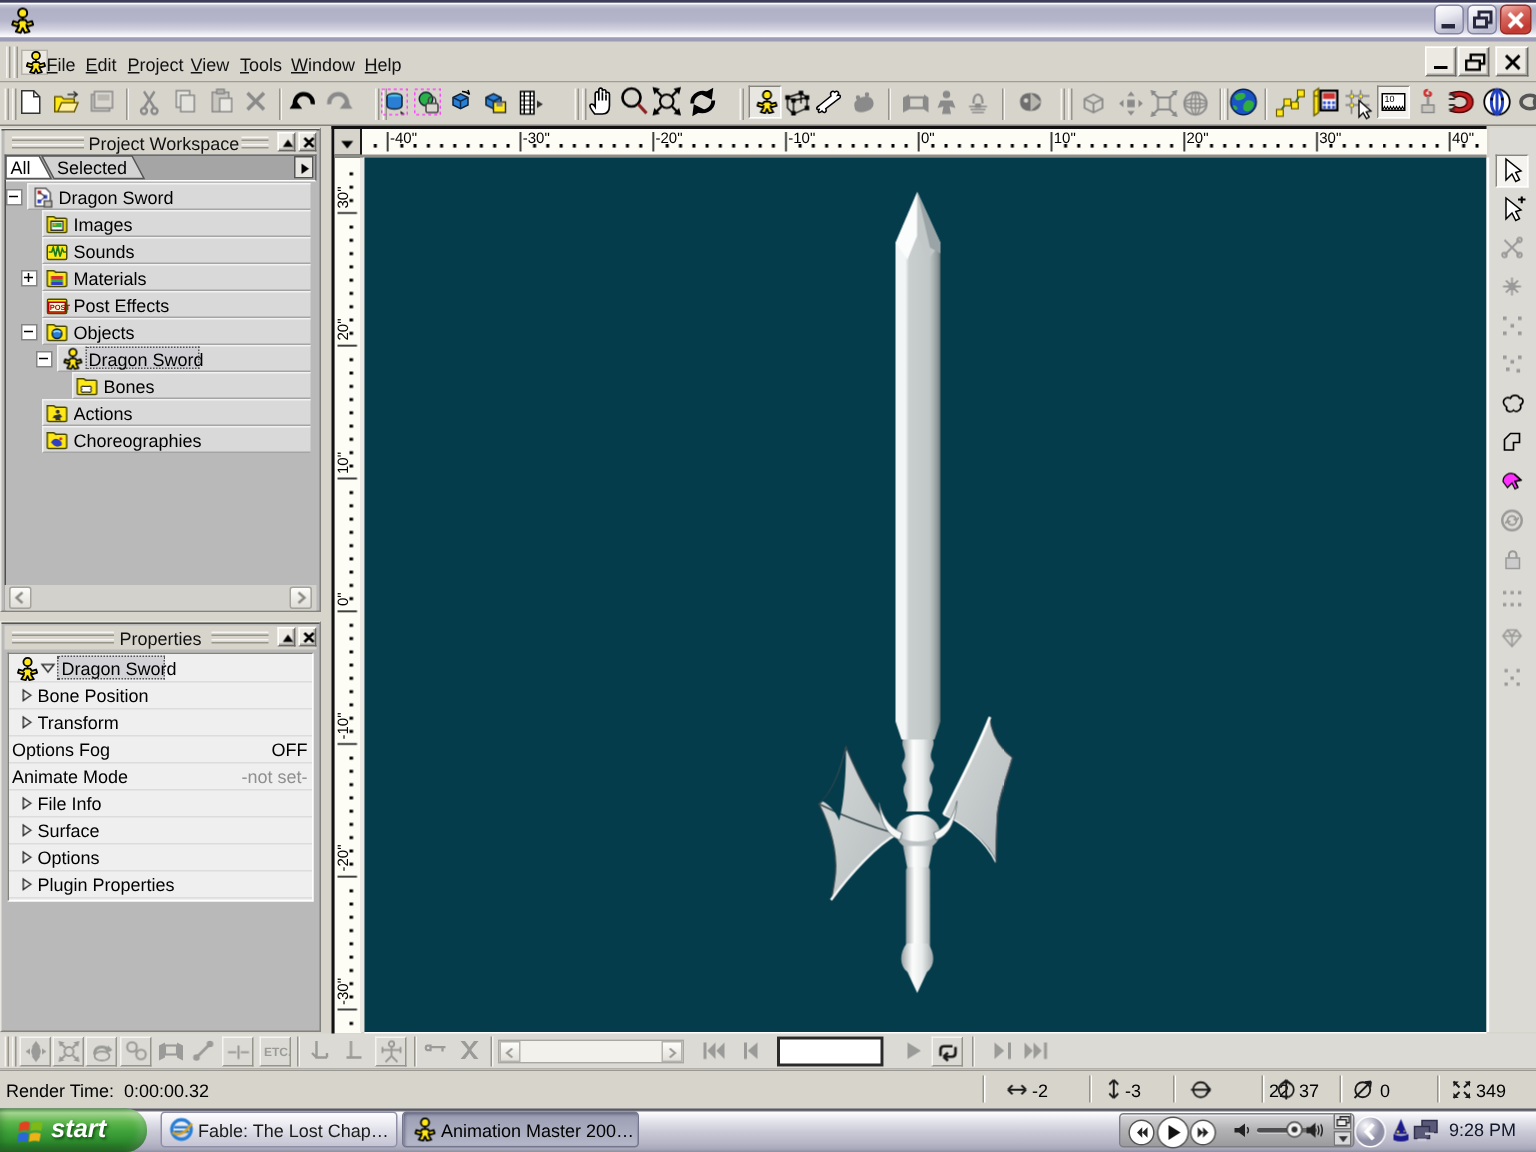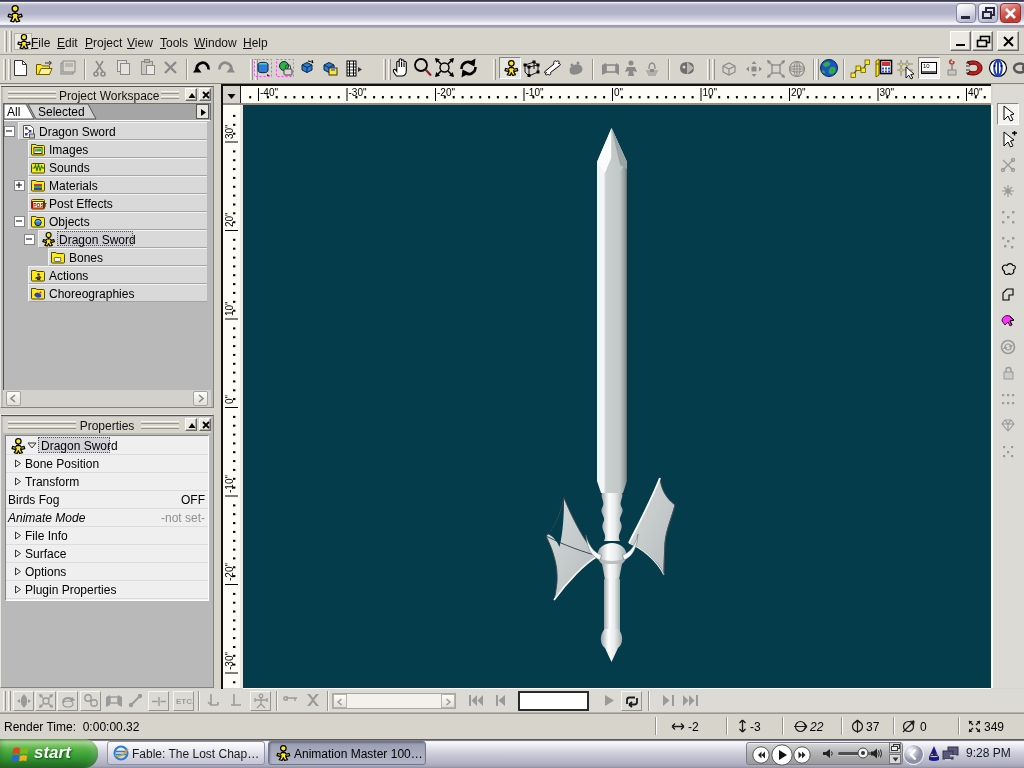--- a/index.html
+++ b/index.html
@@ -490,24 +490,24 @@
     <svg class="ab" style="left:14px;top:459px" width="8" height="10">
       <path d="M1.5 1 L6.5 4.5 L1.5 8 Z" fill="none" stroke="#333"></path>
     </svg>
     <div class="tx" style="left:25px;top:457px;width:160px;height:13px;font-size:12px;color:#000;">Bone Position</div>
     <div class="ab" style="left:6px;top:490px;width:202px;height:1px;background:#dcdcdc;"></div>
     <svg class="ab" style="left:14px;top:477px" width="8" height="10">
       <path d="M1.5 1 L6.5 4.5 L1.5 8 Z" fill="none" stroke="#333"></path>
     </svg>
     <div class="tx" style="left:25px;top:475px;width:160px;height:13px;font-size:12px;color:#000;">Transform</div>
     <div class="ab" style="left:6px;top:508px;width:202px;height:1px;background:#dcdcdc;"></div>
-    <div class="tx" style="left:8px;top:493px;width:160px;height:13px;font-size:12px;color:#000;">Birds Fog</div>
+    <div class="tx" style="left:8px;top:493px;width:160px;height:13px;font-size:12px;color:#000;">Options Fog</div>
     <div class="tx" style="left:120px;top:493px;width:85px;height:13px;font-size:12px;color:#000;text-align:right;">OFF</div>
     <div class="ab" style="left:6px;top:526px;width:202px;height:1px;background:#dcdcdc;"></div>
-    <div class="tx" style="left:8px;top:511px;width:160px;height:13px;font-size:12px;color:#000;font-style:italic;">Animate Mode</div>
+    <div class="tx" style="left:8px;top:511px;width:160px;height:13px;font-size:12px;color:#000;">Animate Mode</div>
     <div class="tx" style="left:120px;top:511px;width:85px;height:13px;font-size:12px;color:#8f8f8f;text-align:right;">-not set-</div>
     <div class="ab" style="left:6px;top:544px;width:202px;height:1px;background:#dcdcdc;"></div>
     <svg class="ab" style="left:14px;top:531px" width="8" height="10">
       <path d="M1.5 1 L6.5 4.5 L1.5 8 Z" fill="none" stroke="#333"></path>
     </svg>
     <div class="tx" style="left:25px;top:529px;width:160px;height:13px;font-size:12px;color:#000;">File Info</div>
     <div class="ab" style="left:6px;top:562px;width:202px;height:1px;background:#dcdcdc;"></div>
     <svg class="ab" style="left:14px;top:549px" width="8" height="10">
       <path d="M1.5 1 L6.5 4.5 L1.5 8 Z" fill="none" stroke="#333"></path>
     </svg>
@@ -962,21 +962,21 @@
     </svg>
     <div class="tx" style="left:688px;top:720px;width:30px;height:13px;font-size:12px;color:#000;">-2</div>
     <svg class="ab" style="left:737px;top:719px" width="11" height="15">
       <path d="M5.5 1 V13 M5.5 1 L2.5 4 M5.5 1 L8.5 4 M5.5 13 L2.5 10 M5.5 13 L8.5 10" stroke="#1a1a1a" stroke-width="1.3" fill="none"></path>
     </svg>
     <div class="tx" style="left:750px;top:720px;width:30px;height:13px;font-size:12px;color:#000;">-3</div>
     <svg class="ab" style="left:793px;top:719px" width="15" height="15">
       <circle cx="7.5" cy="7.5" r="5" fill="none" stroke="#1a1a1a" stroke-width="1.2"></circle>
       <path d="M1 7.5 H14 M14 7.5 L11 4.5 M14 7.5 L11 10.5" stroke="#1a1a1a" stroke-width="1.2" fill="none"></path>
     </svg>
-    <div class="tx" style="left:810px;top:720px;width:30px;height:13px;font-size:12px;color:#000;font-style:italic;">22</div>
+    <div class="tx" style="left:846px;top:720px;width:30px;height:13px;font-size:12px;color:#000;">22</div>
     <svg class="ab" style="left:850px;top:719px" width="15" height="15">
       <circle cx="7.5" cy="7.5" r="5" fill="none" stroke="#1a1a1a" stroke-width="1.2"></circle>
       <path d="M7.5 1 V14 M7.5 1 L4.5 4 M7.5 1 L10.5 4" stroke="#1a1a1a" stroke-width="1.2" fill="none"></path>
     </svg>
     <div class="tx" style="left:866px;top:720px;width:30px;height:13px;font-size:12px;color:#000;">37</div>
     <svg class="ab" style="left:901px;top:719px" width="15" height="15">
       <circle cx="7.5" cy="7.5" r="5" fill="none" stroke="#1a1a1a" stroke-width="1.2"></circle>
       <path d="M2 13 L13 2 M13 2 L9 2.5 M13 2 L12.5 6" stroke="#1a1a1a" stroke-width="1.2" fill="none"></path>
     </svg>
     <div class="tx" style="left:920px;top:720px;width:30px;height:13px;font-size:12px;color:#000;">0</div>
@@ -1008,21 +1008,21 @@
     </svg>
     <div class="tx" style="left:132px;top:747px;width:128px;height:13px;font-size:12px;color:#1a1a1a;">Fable: The Lost Chap…</div>
     <div class="ab" style="left:268px;top:741px;width:158px;height:24px;background:linear-gradient(180deg,#9b9eb2 0%,#a8abbe 50%,#b4b7c8 100%);border:1px solid #73768c;border-radius:3px;box-shadow:inset 1px 1px 2px rgba(40,40,70,.45);"></div>
     <svg class="ab" style="left:275px;top:745px" width="15" height="16">
       <g transform="translate(0,0) scale(1.1)" stroke="#000" stroke-width="1.1" fill="#ffe817" stroke-linejoin="round">
         <circle cx="7.6" cy="3" r="2.5"></circle>
         <path d="M7.6 5.5 L7.6 7"></path>
         <path d="M6 7 L9.2 7 L10.2 8.4 L12.8 7.6 L13.4 9.6 L10.6 10.4 L9.7 9.6 L9.9 11 L11.4 13.4 L8.7 14 L7.6 11.5 L6.5 14 L3.8 13.4 L5.3 11 L5.5 9.6 L4.6 10.4 L1.8 9.6 L2.4 7.6 L5 8.4 Z"></path>
       </g>
     </svg>
-    <div class="tx" style="left:294px;top:747px;width:130px;height:13px;font-size:12px;color:#000;">Animation Master 100…</div>
+    <div class="tx" style="left:294px;top:747px;width:130px;height:13px;font-size:12px;color:#000;">Animation Master 200…</div>
     <div class="ab" style="left:746px;top:742px;width:157px;height:23px;background:linear-gradient(180deg,#dadadc,#b4b4b6 45%,#9b9b9d);border:1px solid #7e7e84;border-radius:3px;box-shadow:inset 0 1px 0 #eee;"></div>
     <svg class="ab" style="left:752px;top:746px" width="18" height="18">
       <circle cx="9" cy="9" r="8.2" fill="#fff" stroke="#555"></circle>
       <path d="M9.5 5.5 L6 9 L9.5 12.5 Z M13 5.5 L9.5 9 L13 12.5 Z" fill="#222"></path>
     </svg>
     <svg class="ab" style="left:771px;top:744px" width="22" height="22">
       <circle cx="11" cy="11" r="10.2" fill="#fff" stroke="#555"></circle>
       <path d="M8 6 L16 11 L8 16 Z" fill="#111"></path>
     </svg>
     <svg class="ab" style="left:793px;top:746px" width="18" height="18">

